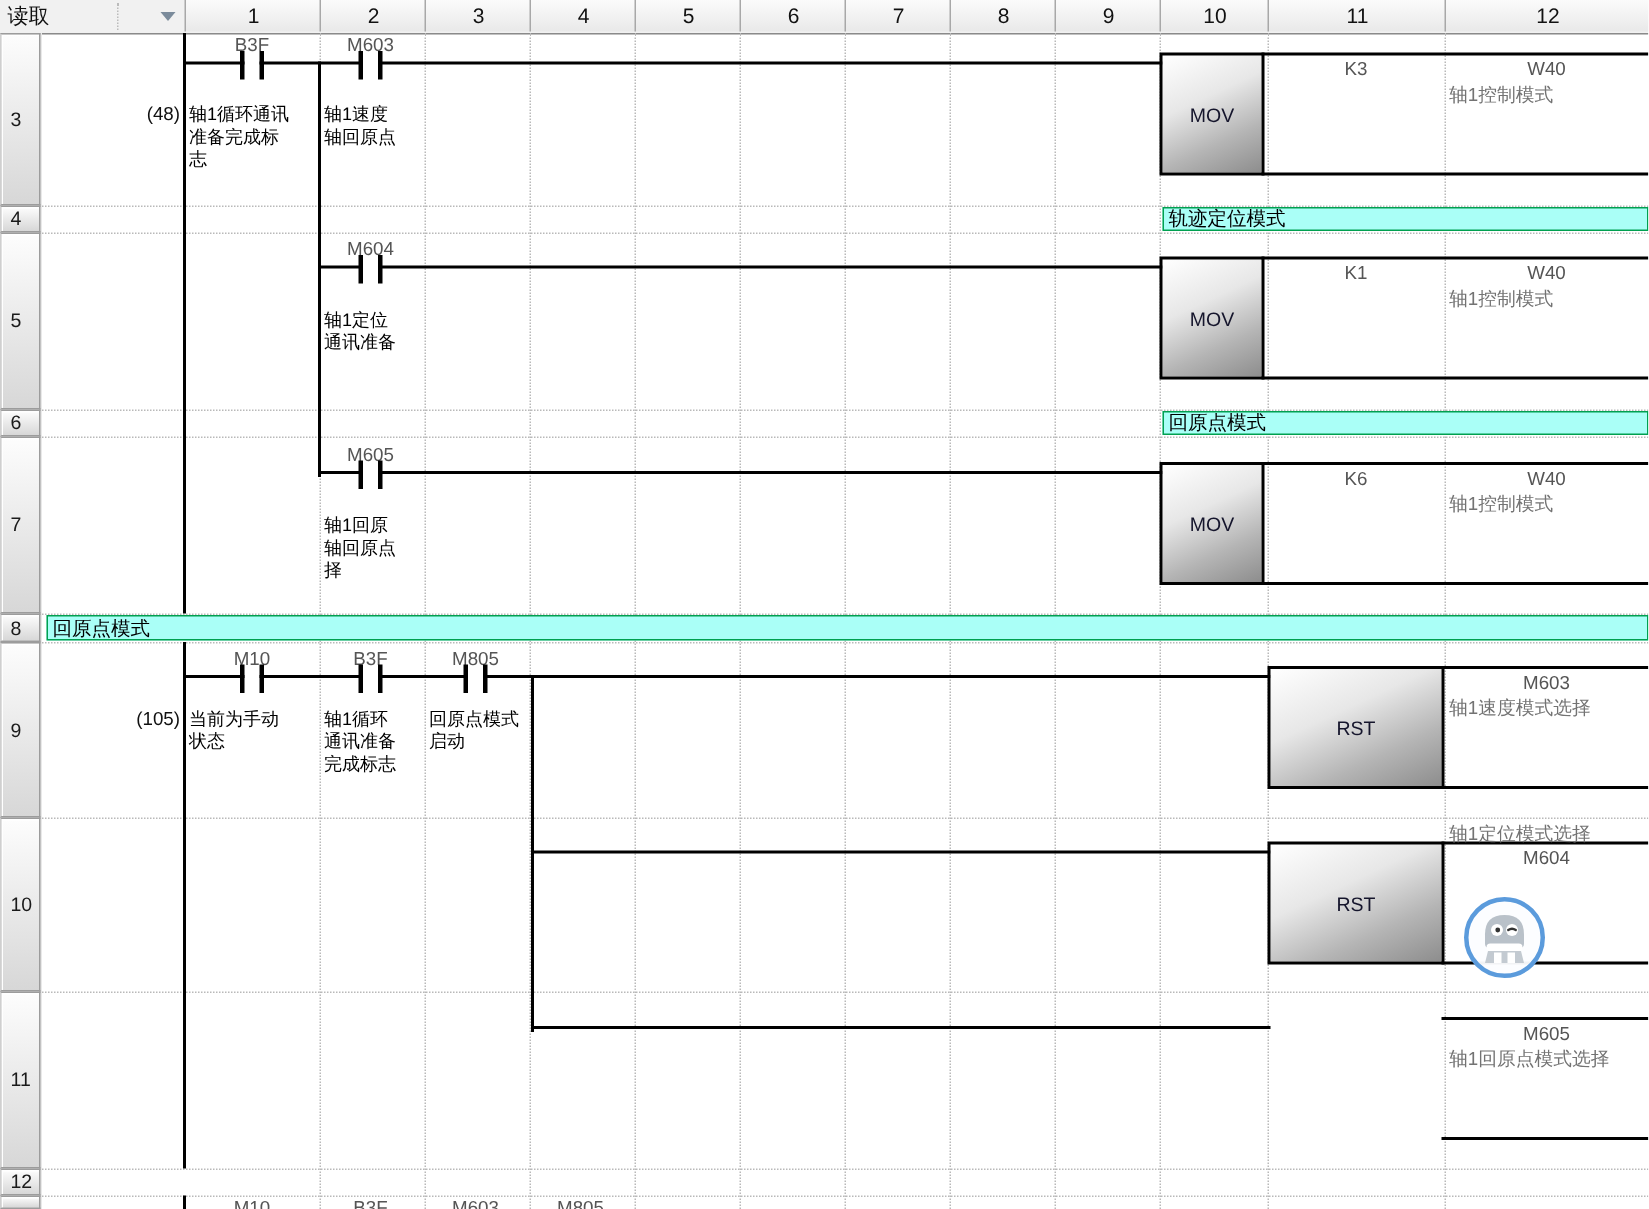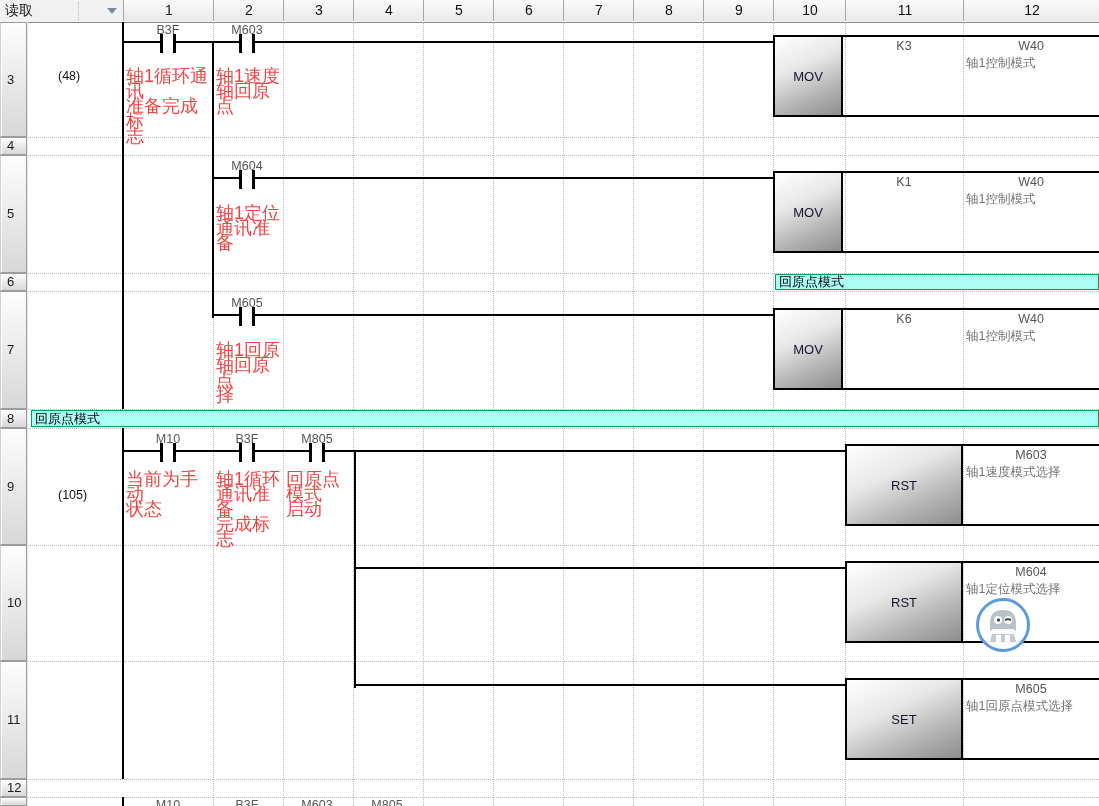--- a/index.html
+++ b/index.html
@@ -23,22 +23,22 @@
   .gridh{position:absolute;left:28px;width:1071px;height:0;border-top:1px dotted #b9b9b9;}
   
   .hline{position:absolute;height:2px;background:#000;}
   .vline{position:absolute;width:2px;background:#000;}
   
   .contact{position:absolute;width:70px;height:34px;}
   .clabel{position:absolute;left:0;top:0;width:70px;text-align:center;font-size:12.5px;color:#555;}
   .cbar{position:absolute;top:11px;width:3px;height:19px;background:#000;}
   .cpatch{position:absolute;left:30px;top:17px;width:10px;height:6px;background:#fff;}
   
-  .comment{position:absolute;font-size:18px;line-height:15px;color:#ef4444;white-space:pre-line;}
-  .stepnum{position:absolute;width:62px;font-size:12.5px;color:#111;}
+  .comment{position:absolute;font-size:12px;line-height:15px;color:#000000;white-space:pre-line;}
+  .stepnum{position:absolute;width:62px;text-align:right;font-size:12.5px;color:#111;}
   .op{position:absolute;text-align:center;font-size:12.5px;color:#555;}
   .opcomment{position:absolute;font-size:12.5px;color:#737373;white-space:nowrap;}
   
   .instr{position:absolute;box-sizing:border-box;border:2px solid #000;
          background:linear-gradient(155deg,#ffffff 0%,#e7e7e7 38%,#b5b5b5 70%,#8d8d8d 100%);
          display:flex;align-items:center;justify-content:center;font-size:13px;color:#15152c;}
   
   .stmt{position:absolute;box-sizing:border-box;background:#aafff7;border:1px solid #00a050;
         font-size:13px;color:#000;line-height:14px;padding:0 0 0 3px;display:flex;align-items:center;}
   
@@ -121,20 +121,23 @@
   <div class="gridh" style="top:155px"></div>
   <div class="gridh" style="top:273px"></div>
   <div class="gridh" style="top:291px"></div>
   <div class="gridh" style="top:409px"></div>
   <div class="gridh" style="top:428px"></div>
   <div class="gridh" style="top:545px"></div>
   <div class="gridh" style="top:661px"></div>
   <div class="gridh" style="top:779px"></div>
   <div class="gridh" style="top:797px"></div>
 
+  <div class="stmt" style="left:775px;top:138px;width:324px;height:16px">
+      <span>轨迹定位模式</span>
+    </div>
   <div class="stmt" style="left:775px;top:274px;width:324px;height:16px">
       <span>回原点模式</span>
     </div>
   <div class="stmt" style="left:31px;top:410px;width:1068px;height:17px">
       <span>回原点模式</span>
     </div>
 
   <div class="vline" style="left:122px;top:22px;height:387px"></div>
   <div class="vline" style="left:122px;top:428px;height:351px"></div>
   <div class="vline" style="left:122px;top:797px;height:9px"></div>
@@ -211,21 +214,21 @@
   <div class="comment" style="left:216px;top:343px;width:66px">轴1回原
 轴回原点
 择</div>
   <div class="instr" style="left:773px;top:308px;width:70px;height:82px">
     <span>MOV</span>
   </div>
   <div class="op" style="left:845px;top:312px;width:118px">K6</div>
   <div class="op" style="left:963px;top:312px;width:136px">W40</div>
   <div class="opcomment" style="left:966px;top:328px">轴1控制模式</div>
 
-  <div class="stepnum" style="left:58px;top:488px">(105)</div>
+  <div class="stepnum" style="left:58px;top:472px">(105)</div>
   <div class="contact" style="left:133px;top:432px">
     <span class="clabel">M10</span>
     <span class="cpatch"></span>
     <span class="cbar" style="left:27px"></span>
     <span class="cbar" style="left:40px"></span>
   </div>
   <div class="contact" style="left:212px;top:432px">
     <span class="clabel">B3F</span>
     <span class="cpatch"></span>
     <span class="cbar" style="left:27px"></span>
@@ -247,25 +250,22 @@
   <div class="instr" style="left:845px;top:444px;width:118px;height:82px">
     <span>RST</span>
   </div>
   <div class="op" style="left:963px;top:448px;width:136px">M603</div>
   <div class="opcomment" style="left:966px;top:464px">轴1速度模式选择</div>
 
   <div class="instr" style="left:845px;top:561px;width:118px;height:82px">
     <span>RST</span>
   </div>
   <div class="op" style="left:963px;top:565px;width:136px">M604</div>
-  <div class="opcomment" style="left:966px;top:581px">轴1定位模式选择</div>
-
-  <div class="instr" style="left:845px;top:678px;width:118px;height:82px">
-    <span>SET</span>
-  </div>
+  <div class="opcomment" style="left:966px;top:548px">轴1定位模式选择</div>
+
   <div class="op" style="left:963px;top:682px;width:136px">M605</div>
   <div class="opcomment" style="left:966px;top:698px">轴1回原点模式选择</div>
 
   <div class="partial">
     <span class="plabel" style="left:105px">M10</span>
     <span class="plabel" style="left:184px">B3F</span>
     <span class="plabel" style="left:254px">M603</span>
     <span class="plabel" style="left:324px">M805</span>
   </div>
 

